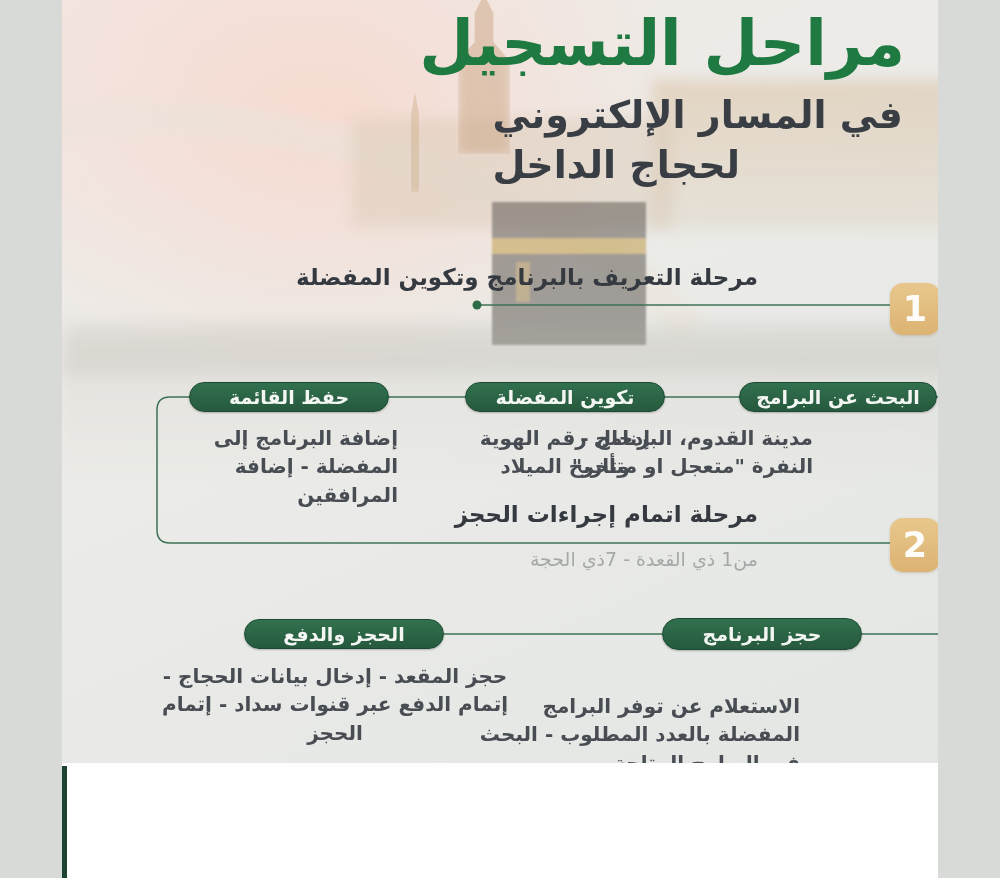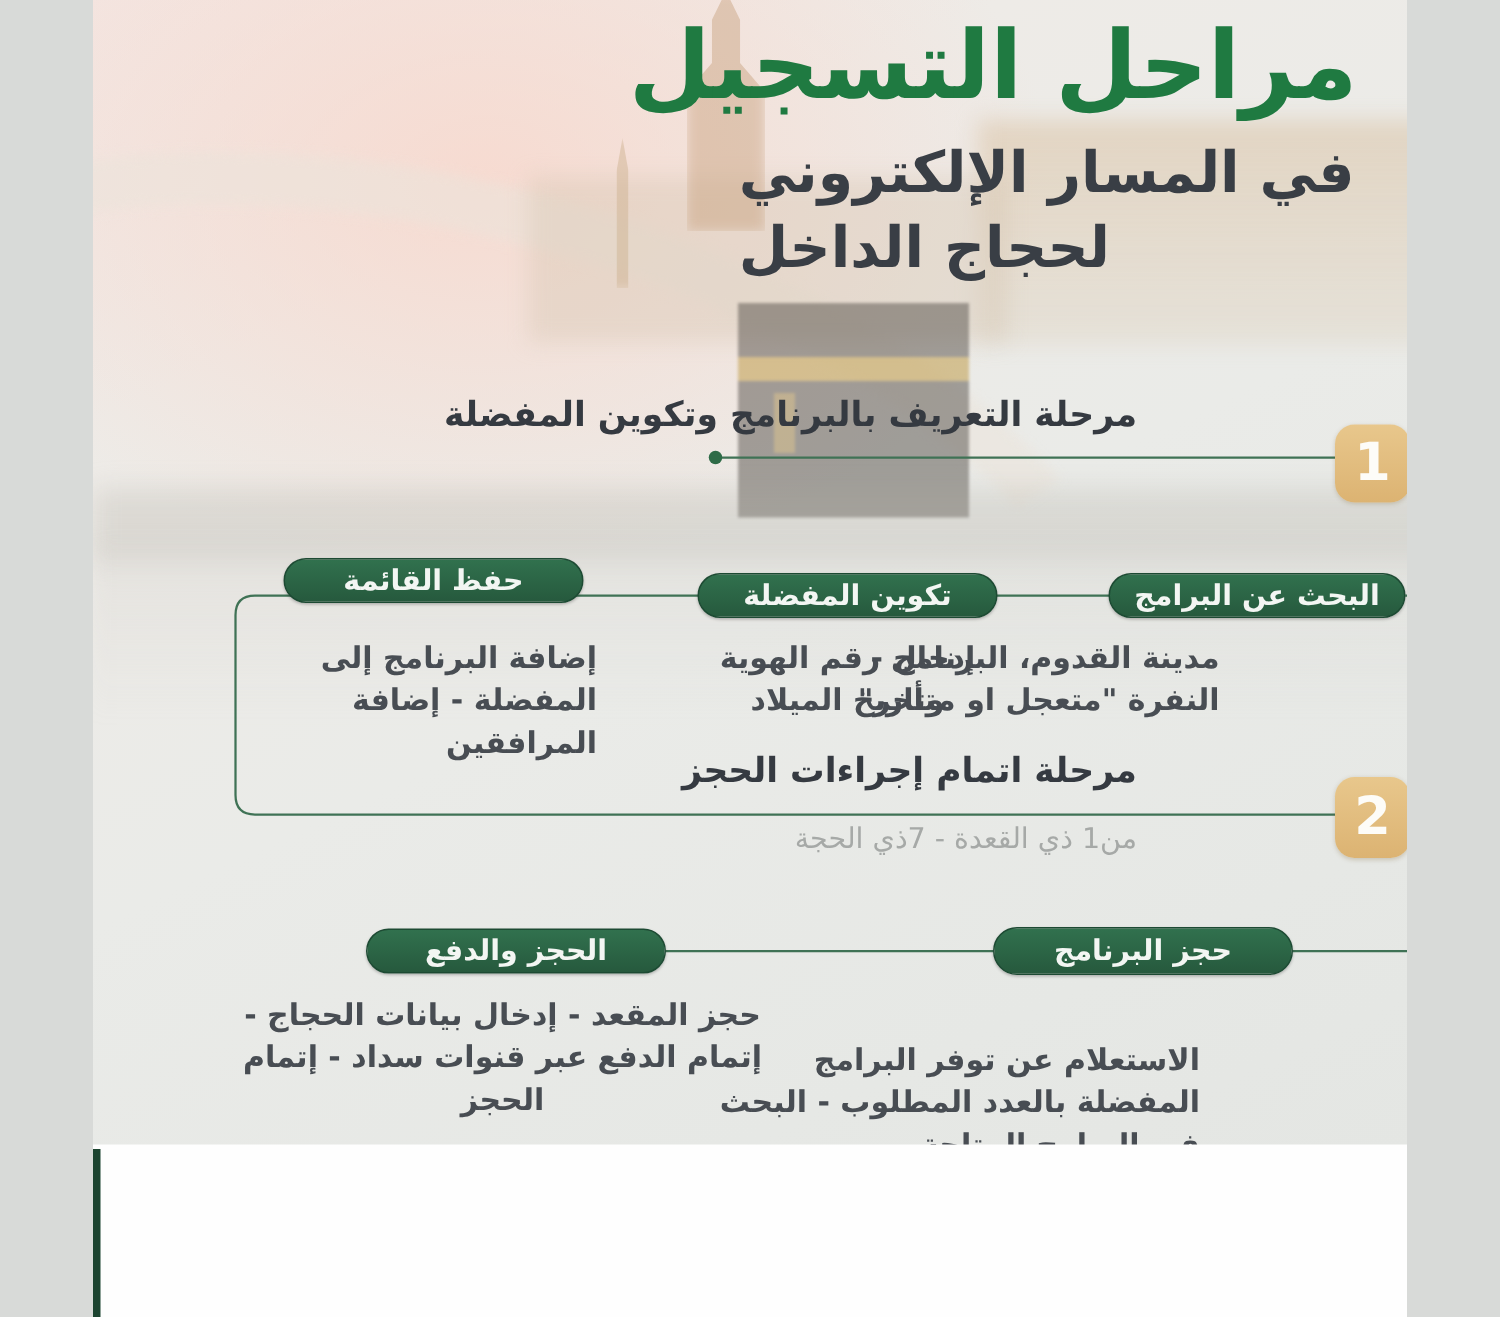--- a/index.html
+++ b/index.html
@@ -115,21 +115,21 @@
   <div class="title-sub">
     <div>في المسار الإلكتروني</div>
     <div>لحجاج الداخل</div>
   </div>
 
   <div class="badge" style="left:828px; top:283px; height:52px;">1</div>
   <div class="stage-heading" style="top:264px;">مرحلة التعريف بالبرنامج وتكوين المفضلة</div>
 
   <div class="pill" style="left:677px; top:382px; width:198px;">البحث عن البرامج</div>
   <div class="pill" style="left:403px; top:382px; width:200px;">تكوين المفضلة</div>
-  <div class="pill" style="left:127px; top:372px; width:200px;">حفظ القائمة</div>
+  <div class="pill" style="left:127px; top:382px; width:200px;">حفظ القائمة</div>
 
   <div class="desc" style="right:125px; top:424px; width:250px; text-align:right;">مدينة القدوم، البرنامج - النفرة "متعجل او متأخر"</div>
   <div class="desc" style="left:392px; top:424px; width:222px; text-align:center;">إدخال رقم الهوية وتاريخ الميلاد</div>
   <div class="desc" style="left:108px; top:424px; width:228px; text-align:right;">إضافة البرنامج إلى المفضلة - إضافة المرافقين</div>
 
   <div class="badge" style="left:828px; top:518px; height:54px;">2</div>
   <div class="stage-heading" style="top:501px;">مرحلة اتمام إجراءات الحجز</div>
   <div class="stage-date" style="top:548px;">من1 ذي القعدة - 7ذي الحجة</div>
 
   <div class="pill" style="left:600px; top:618px; width:200px; height:32px;">حجز البرنامج</div>

